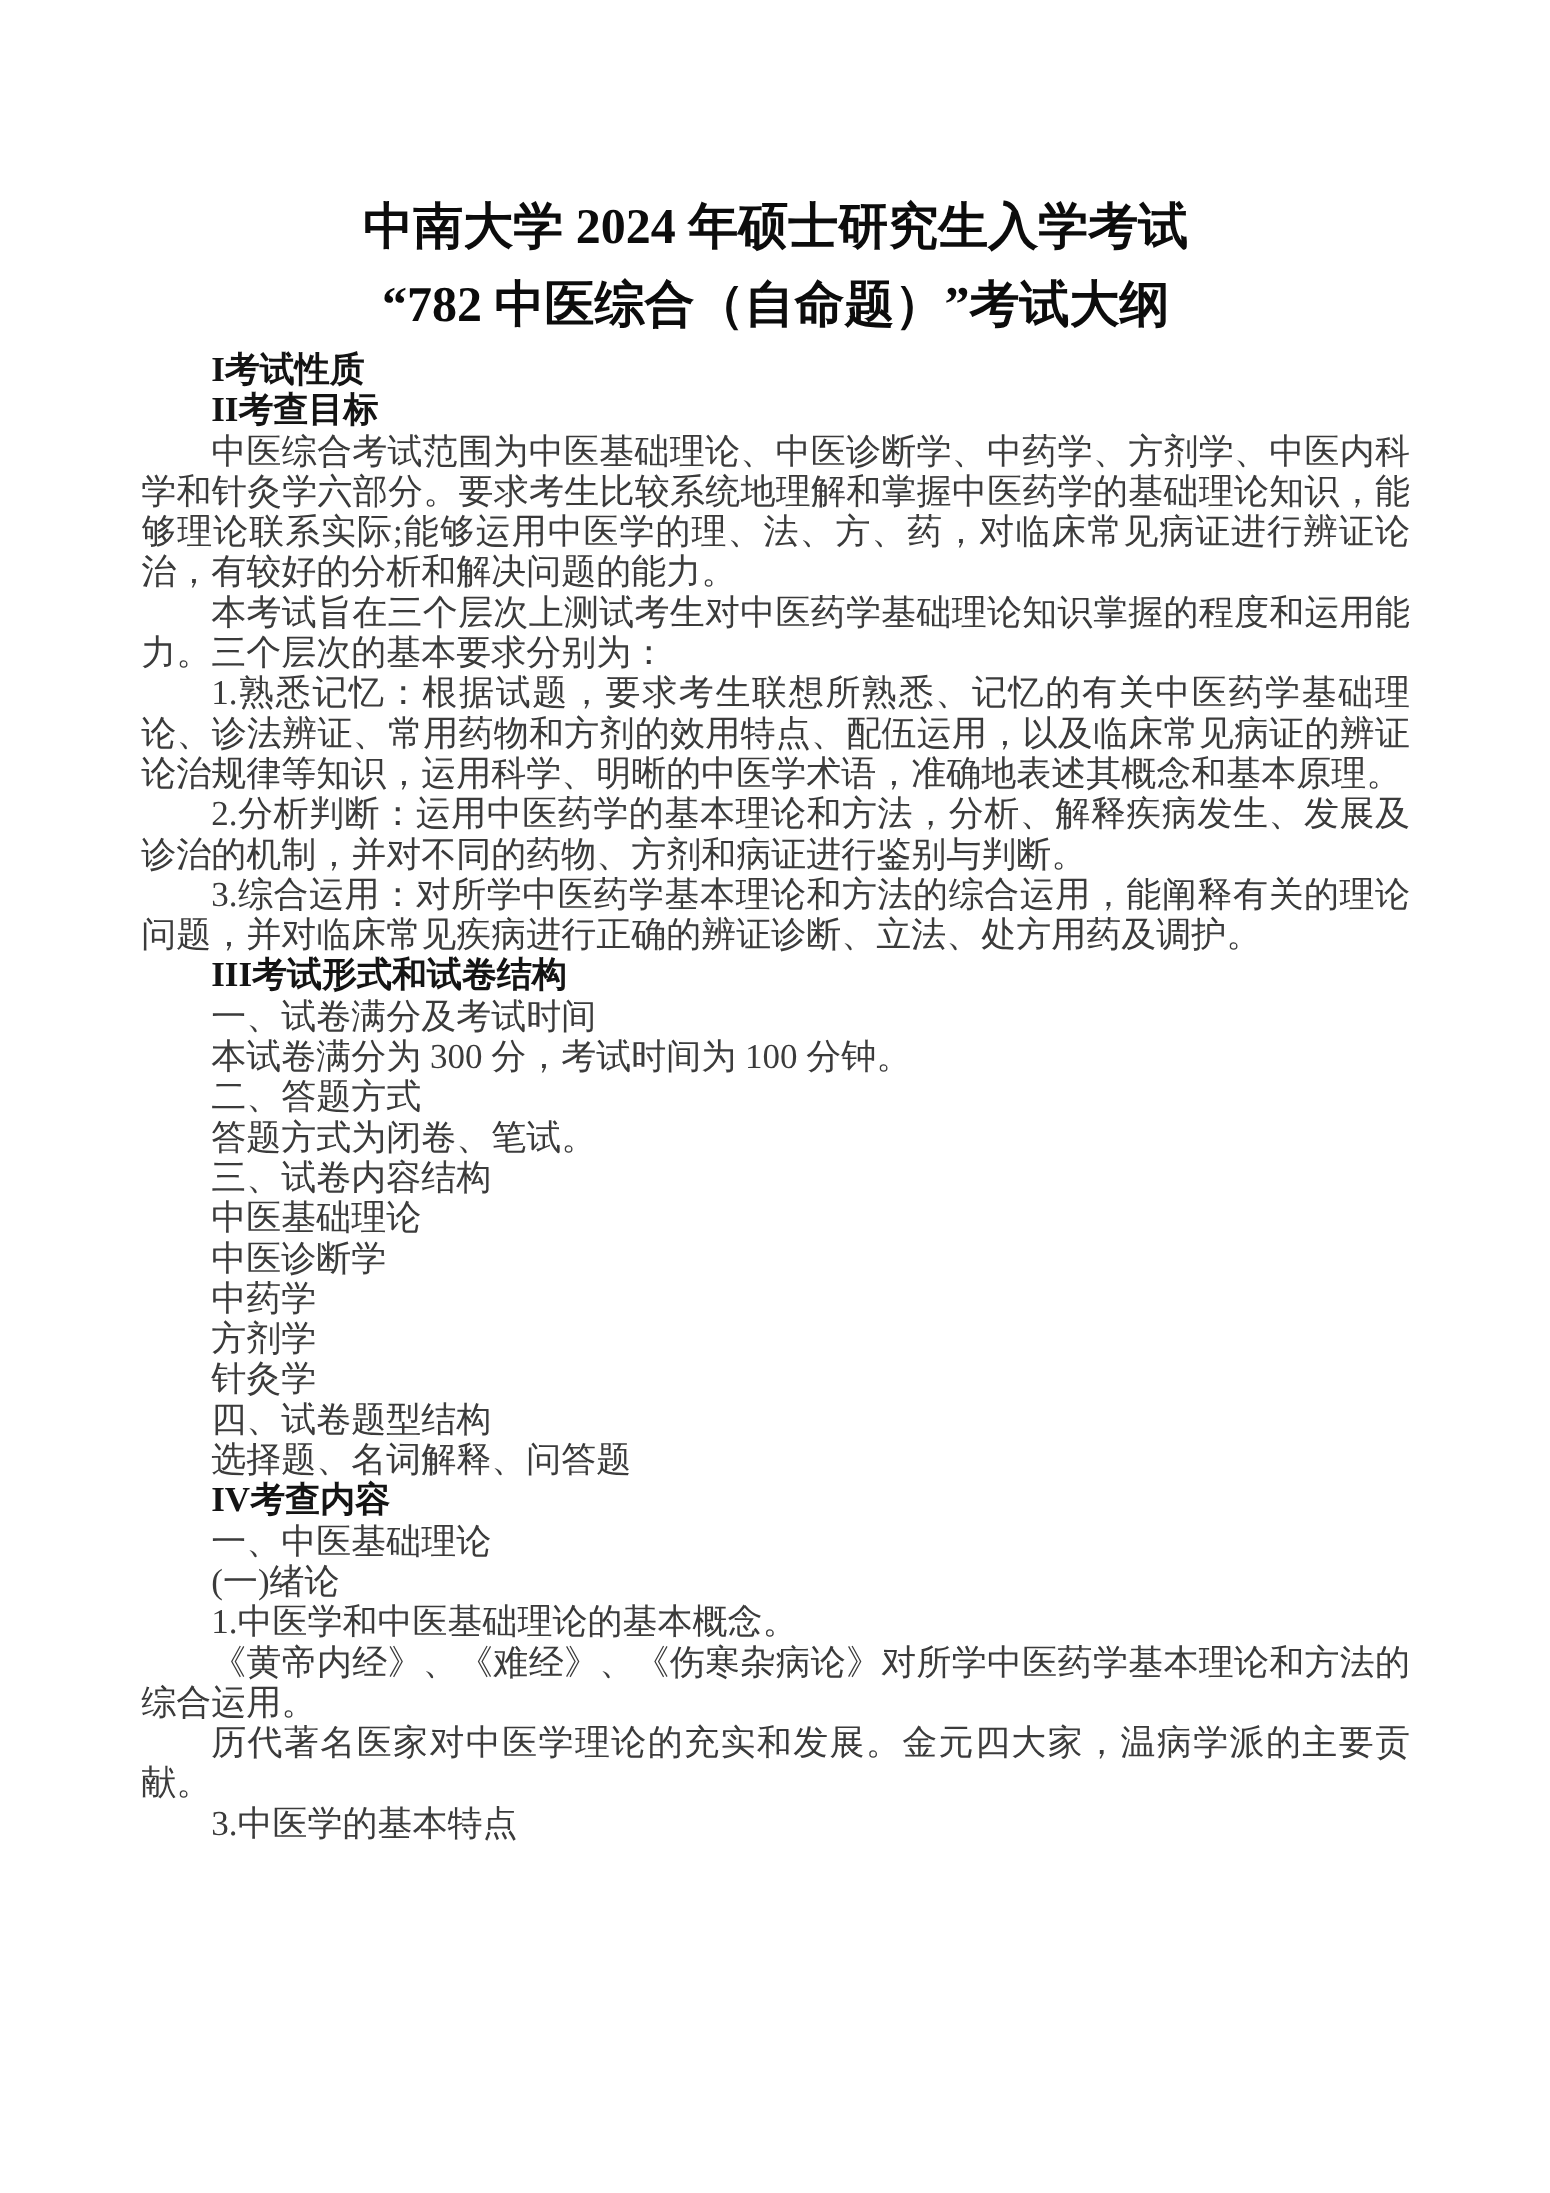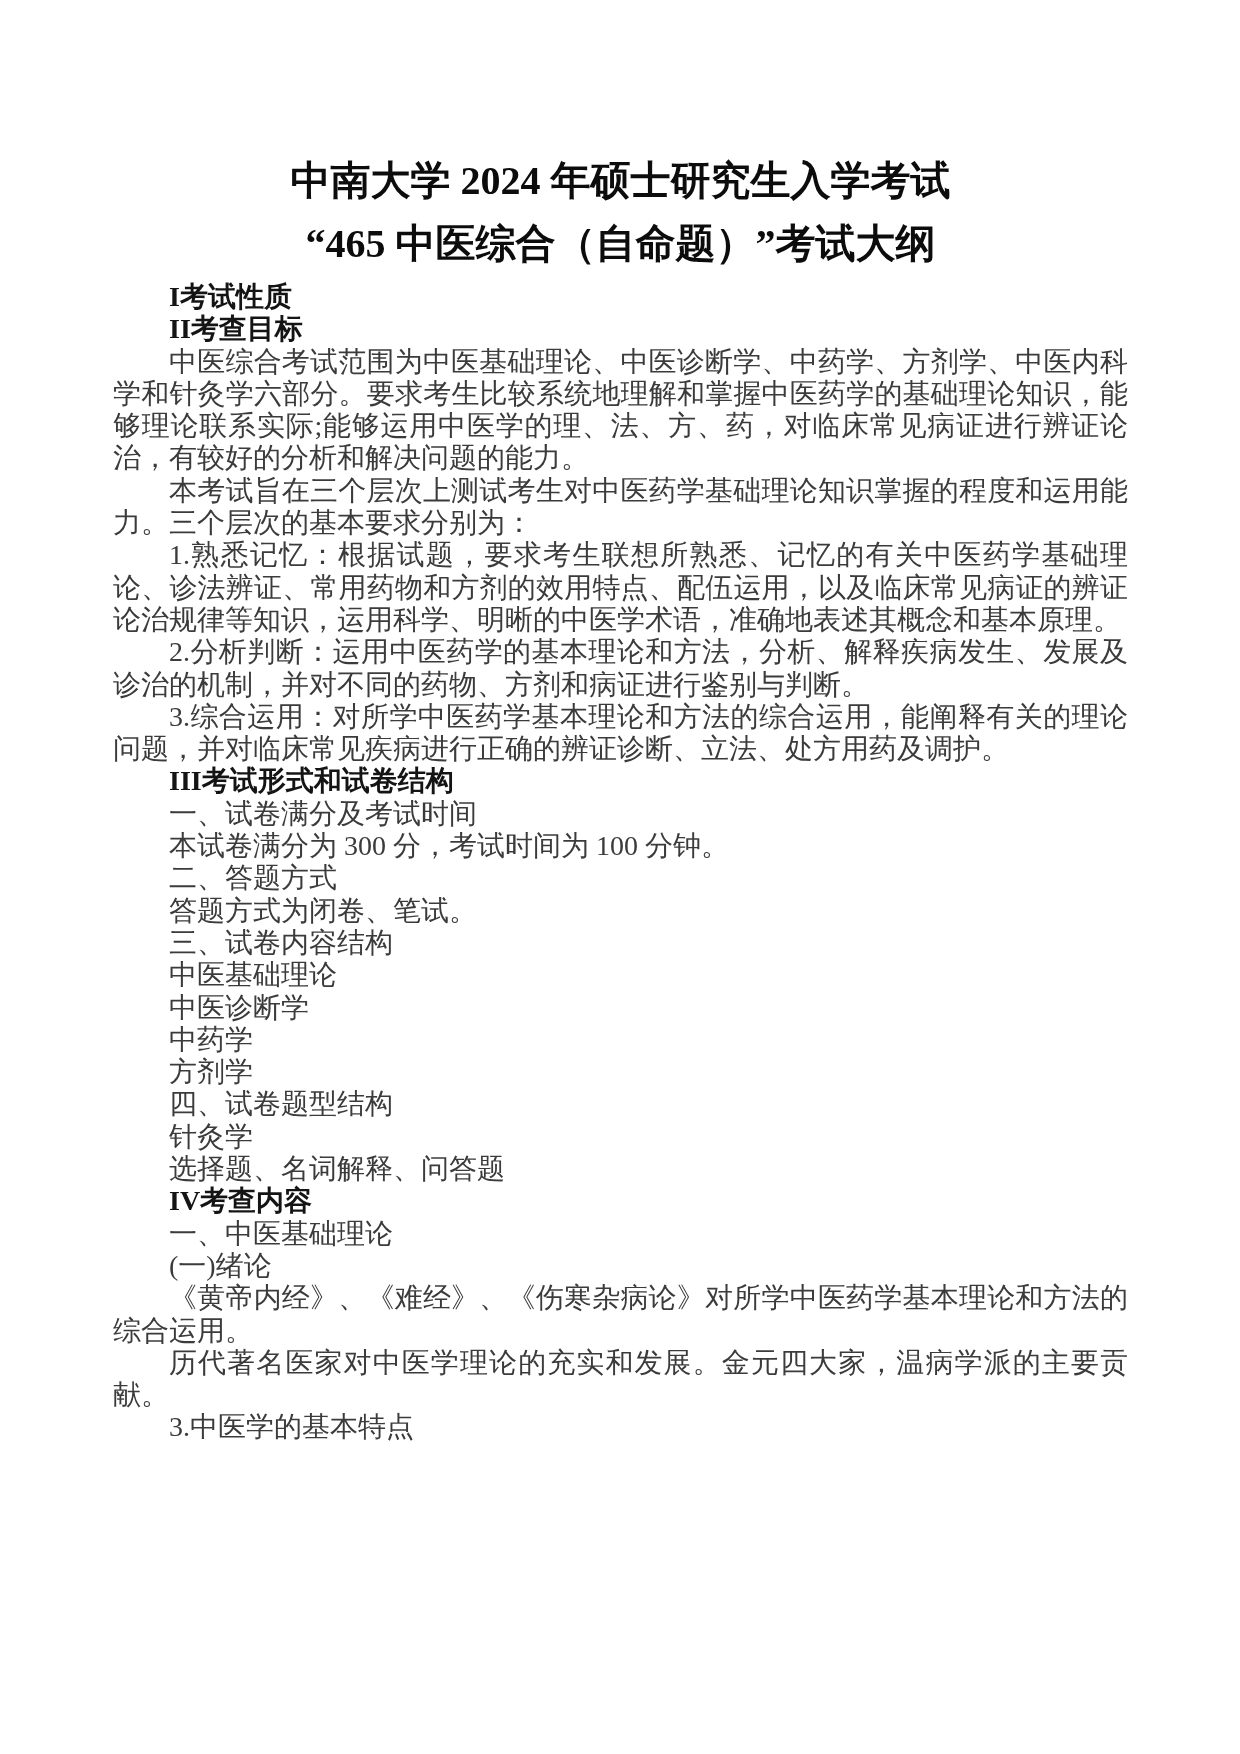--- a/index.html
+++ b/index.html
@@ -44,21 +44,21 @@
     color: #141414;
   }
 </style>
 </head>
 <body>
 
 <div class="page">
 
   <header class="doc-title">
     <div class="title-line">中南大学 2024 年硕士研究生入学考试</div>
-    <div class="title-line">“465 中医综合（自命题）”考试大纲</div>
+    <div class="title-line">“782 中医综合（自命题）”考试大纲</div>
   </header>
 
   <main class="content">
 
     <section>
       <p class="heading">I考试性质</p>
     </section>
 
     <section>
       <p class="heading">II考查目标</p>
@@ -73,29 +73,30 @@
       <p class="heading">III考试形式和试卷结构</p>
       <p>一、试卷满分及考试时间</p>
       <p>本试卷满分为 300 分，考试时间为 100 分钟。</p>
       <p>二、答题方式</p>
       <p>答题方式为闭卷、笔试。</p>
       <p>三、试卷内容结构</p>
       <p>中医基础理论</p>
       <p>中医诊断学</p>
       <p>中药学</p>
       <p>方剂学</p>
+      <p>针灸学</p>
       <p>四、试卷题型结构</p>
-      <p>针灸学</p>
       <p>选择题、名词解释、问答题</p>
     </section>
 
     <section>
       <p class="heading">IV考查内容</p>
       <p>一、中医基础理论</p>
       <p>(一)绪论</p>
+      <p>1.中医学和中医基础理论的基本概念。</p>
       <p>《黄帝内经》、《难经》、《伤寒杂病论》对所学中医药学基本理论和方法的综合运用。</p>
       <p>历代著名医家对中医学理论的充实和发展。金元四大家，温病学派的主要贡献。</p>
       <p>3.中医学的基本特点</p>
     </section>
 
   </main>
 
 </div>
 
 </body></html>

